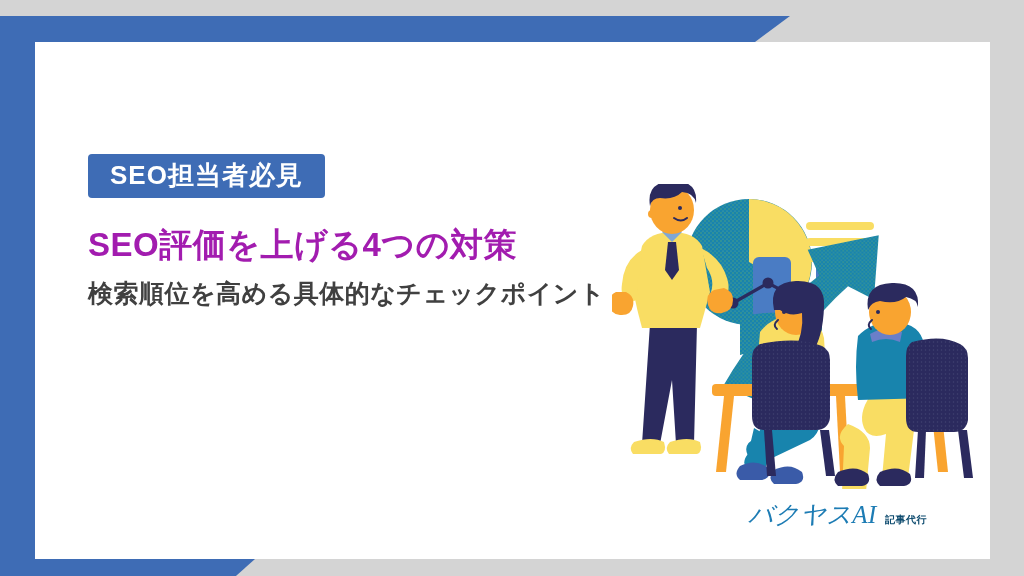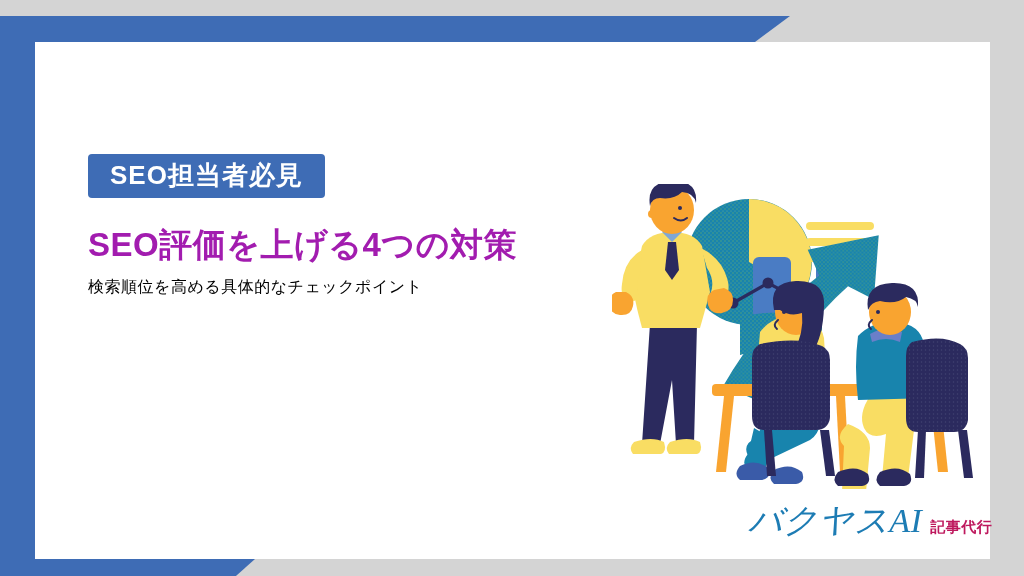--- a/index.html
+++ b/index.html
@@ -38,44 +38,44 @@
     margin-top:26px;
     color:#a21caf;
     font-size:33px;
     font-weight:bold;
     letter-spacing:0.5px;
     line-height:1.25;
     white-space:nowrap;
   }
   .subhead{
     margin-top:10px;
-    color:#000000;
-    font-size:16px;
-    font-weight:normal;
+    color:#404040;
+    font-size:25px;
+    font-weight:bold;
     letter-spacing:0.5px;
     line-height:1.4;
     width:555px;
   }
 
   
   .logo{
     position:absolute;left:748px;top:482px;
     display:flex;align-items:baseline;gap:8px;
     white-space:nowrap;
   }
   .logo-main{
     font-family:"Liberation Serif","DejaVu Serif",serif;
-    font-size:34px;
+    font-size:25px;
     color:#1d7cb4;
     font-style:italic;
     letter-spacing:0.5px;
   }
   .logo-sub{
-    font-size:15px;
-    color:#be185d;
+    font-size:10px;
+    color:#0c4a6e;
     font-weight:bold;
     letter-spacing:0.5px;
   }
 
   
   .illu{position:absolute;left:612px;top:168px;width:365px;height:305px;}
 </style>
 </head>
 <body>
 

